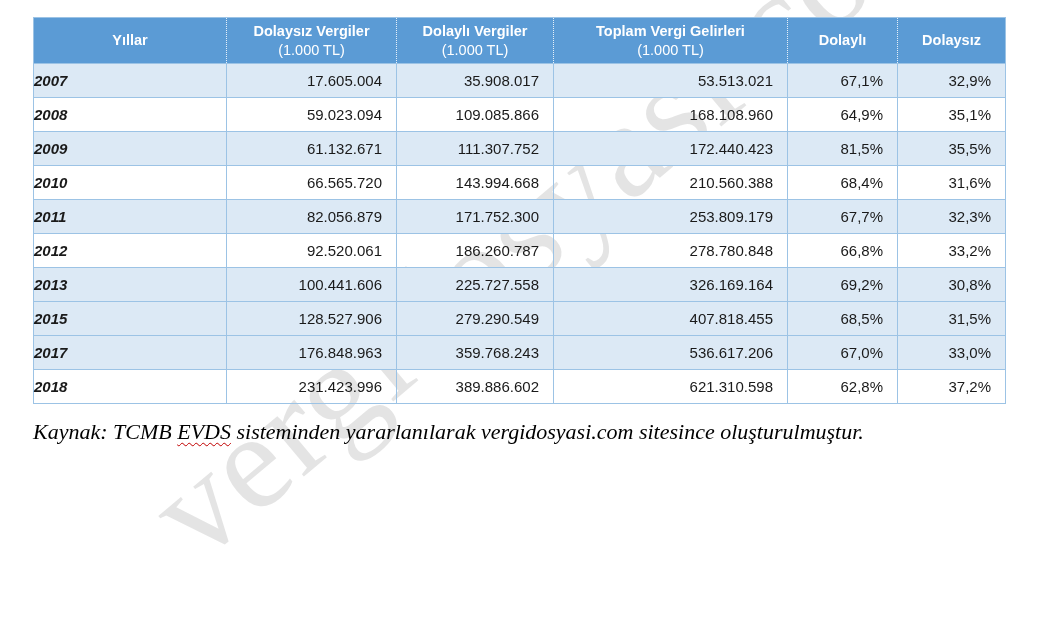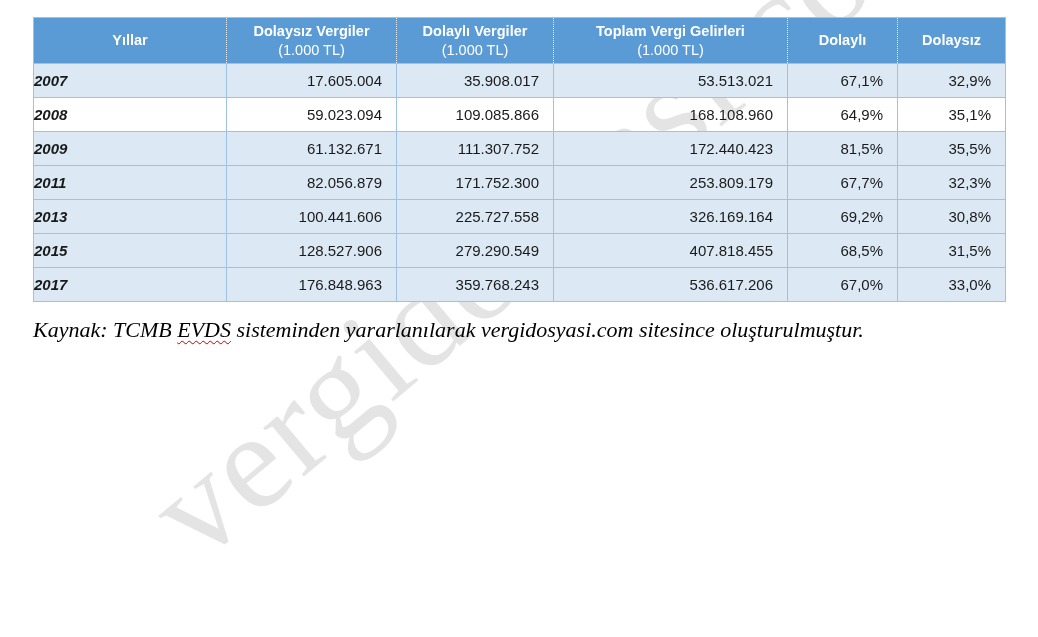--- a/index.html
+++ b/index.html
@@ -159,28 +159,44 @@
           <td class="c-num">35,1%</td>
         </tr>
         <tr class="stripe">
           <td class="c-year">2009</td>
           <td class="c-num">61.132.671</td>
           <td class="c-num">111.307.752</td>
           <td class="c-num">172.440.423</td>
           <td class="c-num">81,5%</td>
           <td class="c-num">35,5%</td>
         </tr>
+        <tr>
+          <td class="c-year">2010</td>
+          <td class="c-num">66.565.720</td>
+          <td class="c-num">143.994.668</td>
+          <td class="c-num">210.560.388</td>
+          <td class="c-num">68,4%</td>
+          <td class="c-num">31,6%</td>
+        </tr>
         <tr class="stripe">
           <td class="c-year">2011</td>
           <td class="c-num">82.056.879</td>
           <td class="c-num">171.752.300</td>
           <td class="c-num">253.809.179</td>
           <td class="c-num">67,7%</td>
           <td class="c-num">32,3%</td>
         </tr>
+        <tr>
+          <td class="c-year">2012</td>
+          <td class="c-num">92.520.061</td>
+          <td class="c-num">186.260.787</td>
+          <td class="c-num">278.780.848</td>
+          <td class="c-num">66,8%</td>
+          <td class="c-num">33,2%</td>
+        </tr>
         <tr class="stripe">
           <td class="c-year">2013</td>
           <td class="c-num">100.441.606</td>
           <td class="c-num">225.727.558</td>
           <td class="c-num">326.169.164</td>
           <td class="c-num">69,2%</td>
           <td class="c-num">30,8%</td>
         </tr>
         <tr class="stripe">
           <td class="c-year">2015</td>
@@ -191,20 +207,28 @@
           <td class="c-num">31,5%</td>
         </tr>
         <tr class="stripe">
           <td class="c-year">2017</td>
           <td class="c-num">176.848.963</td>
           <td class="c-num">359.768.243</td>
           <td class="c-num">536.617.206</td>
           <td class="c-num">67,0%</td>
           <td class="c-num">33,0%</td>
         </tr>
+        <tr>
+          <td class="c-year">2018</td>
+          <td class="c-num">231.423.996</td>
+          <td class="c-num">389.886.602</td>
+          <td class="c-num">621.310.598</td>
+          <td class="c-num">62,8%</td>
+          <td class="c-num">37,2%</td>
+        </tr>
       </tbody>
   </table>
 
   <div class="source-note">
     <span>Kaynak: TCMB </span><span class="flagged">EVDS</span><span> sisteminden yararlanılarak vergidosyasi.com sitesince oluşturulmuştur.</span>
   </div>
 
 </div>
 
 </body></html>

